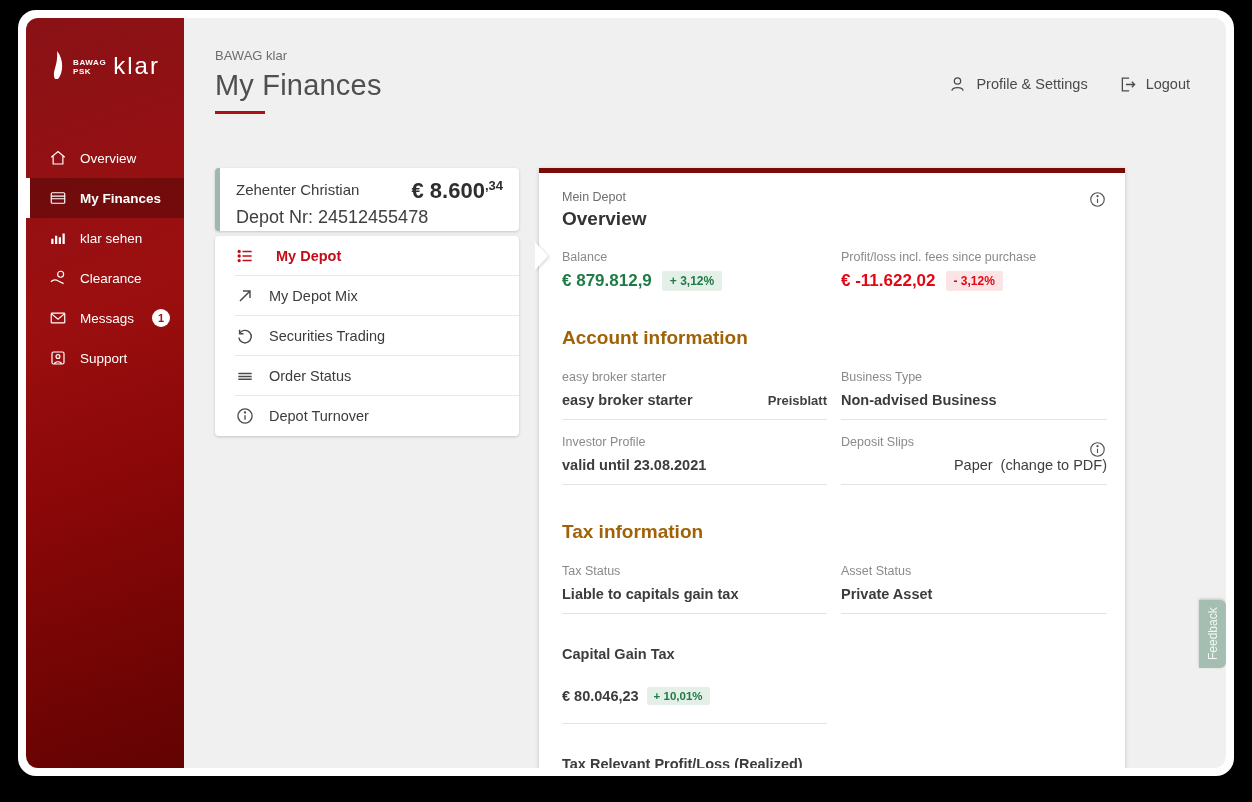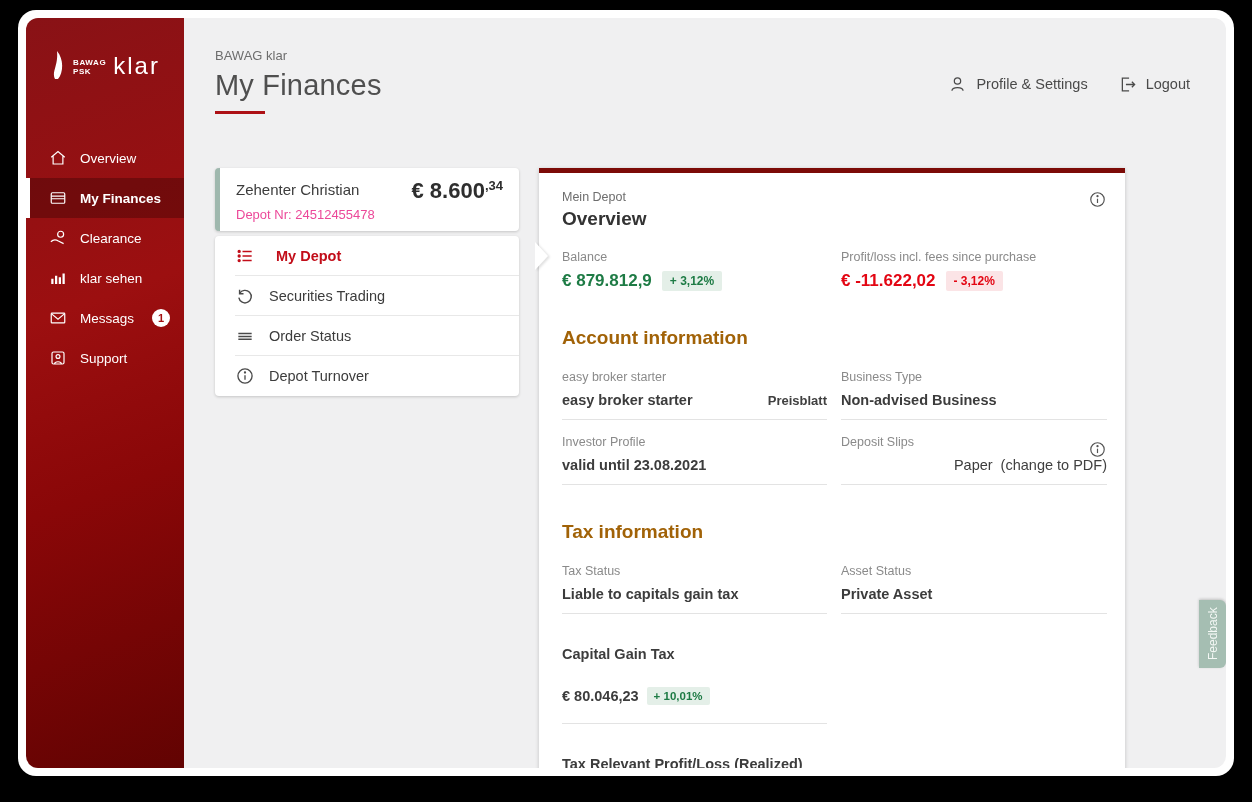--- a/index.html
+++ b/index.html
@@ -36,21 +36,21 @@
   .top-actions { display:flex; gap:30px; padding-top:6px; }
   .top-action { display:flex; align-items:center; gap:9px; font-size:14.5px; color:#4a4a4a; cursor:pointer; }
 
   .content { display:flex; align-items:flex-start; gap:20px; padding:54px 0 0 31px; }
 
   
   .left-col { width:304px; flex:none; display:flex; flex-direction:column; gap:5px; }
   .depot-card { position:relative; background:#fff; border-left:5px solid #9fb8ae; border-radius:4px;
                 box-shadow:0 1px 3px rgba(0,0,0,.18); padding:13px 16px 11px; height:63px; }
   .depot-owner { font-size:15px; font-weight:normal; color:#3c3c3c; }
-  .depot-nr { font-size:13px; color:#ec4899; margin-top:9px; }
+  .depot-nr { font-size:18px; color:#404040; margin-top:9px; }
   .depot-amount { position:absolute; right:16px; top:10px; font-size:22px; font-weight:bold; color:#2e2e2e; }
   .depot-amount sup { font-size:13px; font-weight:bold; }
 
   .menu-card { background:#fff; border-radius:4px; box-shadow:0 1px 3px rgba(0,0,0,.18); }
   .menu-item { position:relative; display:flex; align-items:center; gap:14px; height:40px;
                margin-left:20px; padding-right:16px; border-bottom:1px solid #e8e8e8;
                font-size:14.5px; color:#3c3c3c; cursor:pointer; }
   .menu-item:last-child { border-bottom:none; }
   .menu-item.active { color:#c20d19; font-weight:bold;gap:21px; }
   .menu-arrow { position:absolute; right:-29px; top:6px; width:0; height:0;
@@ -120,34 +120,34 @@
           <span>Overview</span>
         </div>
         <div class="nav-item active">
           <svg width="18" height="18" viewBox="0 0 24 24" fill="none" stroke="#fff" stroke-width="1.6">
             <rect x="3" y="5" width="18" height="14" rx="1.5"></rect>
               <path d="M3 9.5 H21 M3 13 H21"></path>
           </svg>
           <span>My Finances</span>
         </div>
         <div class="nav-item">
-          <svg width="18" height="18" viewBox="0 0 24 24" fill="none" stroke="#fff" stroke-width="1.6">
-            <circle cx="15.5" cy="7" r="4"></circle>
-              <path d="M2.5 17 q4.5 -4.5 10 -1 l7 3.5"></path>
-          </svg>
-          <span>Clearance</span>
-        </div>
-        <div class="nav-item">
           <svg width="18" height="18" viewBox="0 0 24 24" fill="#fff">
             <rect x="3" y="13" width="3" height="7"></rect>
               <rect x="8" y="9" width="3" height="11"></rect>
               <rect x="13" y="11" width="3" height="9"></rect>
               <rect x="18" y="6" width="3" height="14"></rect>
           </svg>
           <span>klar sehen</span>
+        </div>
+        <div class="nav-item">
+          <svg width="18" height="18" viewBox="0 0 24 24" fill="none" stroke="#fff" stroke-width="1.6">
+            <circle cx="15.5" cy="7" r="4"></circle>
+              <path d="M2.5 17 q4.5 -4.5 10 -1 l7 3.5"></path>
+          </svg>
+          <span>Clearance</span>
         </div>
         <div class="nav-item">
           <svg width="18" height="18" viewBox="0 0 24 24" fill="none" stroke="#fff" stroke-width="1.6">
             <rect x="3" y="5.5" width="18" height="13" rx="1"></rect>
               <path d="M3.5 6.5 L12 13.5 L20.5 6.5"></path>
           </svg>
           <span>Messags</span>
           <span class="nav-badge">1</span>
         </div>
         <div class="nav-item">
@@ -202,20 +202,26 @@
                 <path d="M9 6.5 H20 M9 12 H20 M9 17.5 H20"></path>
                   <circle cx="5" cy="6.5" r="1.1" fill="#c20d19"></circle>
                   <circle cx="5" cy="12" r="1.1" fill="#c20d19"></circle>
                   <circle cx="5" cy="17.5" r="1.1" fill="#c20d19"></circle>
               </svg>
               <span>My Depot</span>
               <span class="menu-arrow"></span>
             </div>
             <div class="menu-item">
               <svg width="20" height="20" viewBox="0 0 24 24" fill="none" stroke="#4a4a4a" stroke-width="1.7">
+                <path d="M6 18 L18 6 M9.5 6 H18 V14.5"></path>
+              </svg>
+              <span>My Depot Mix</span>
+            </div>
+            <div class="menu-item">
+              <svg width="20" height="20" viewBox="0 0 24 24" fill="none" stroke="#4a4a4a" stroke-width="1.7">
                 <path d="M5.5 9 A 7.5 7.5 0 1 1 4.6 14"></path>
                   <path d="M5.5 4.5 V9.2 H10.2"></path>
               </svg>
               <span>Securities Trading</span>
             </div>
             <div class="menu-item">
               <svg width="20" height="20" viewBox="0 0 24 24" fill="none" stroke="#4a4a4a" stroke-width="1.8">
                 <path d="M4 9 H20 M4 12.5 H20 M4 16 H20"></path>
               </svg>
               <span>Order Status</span>

